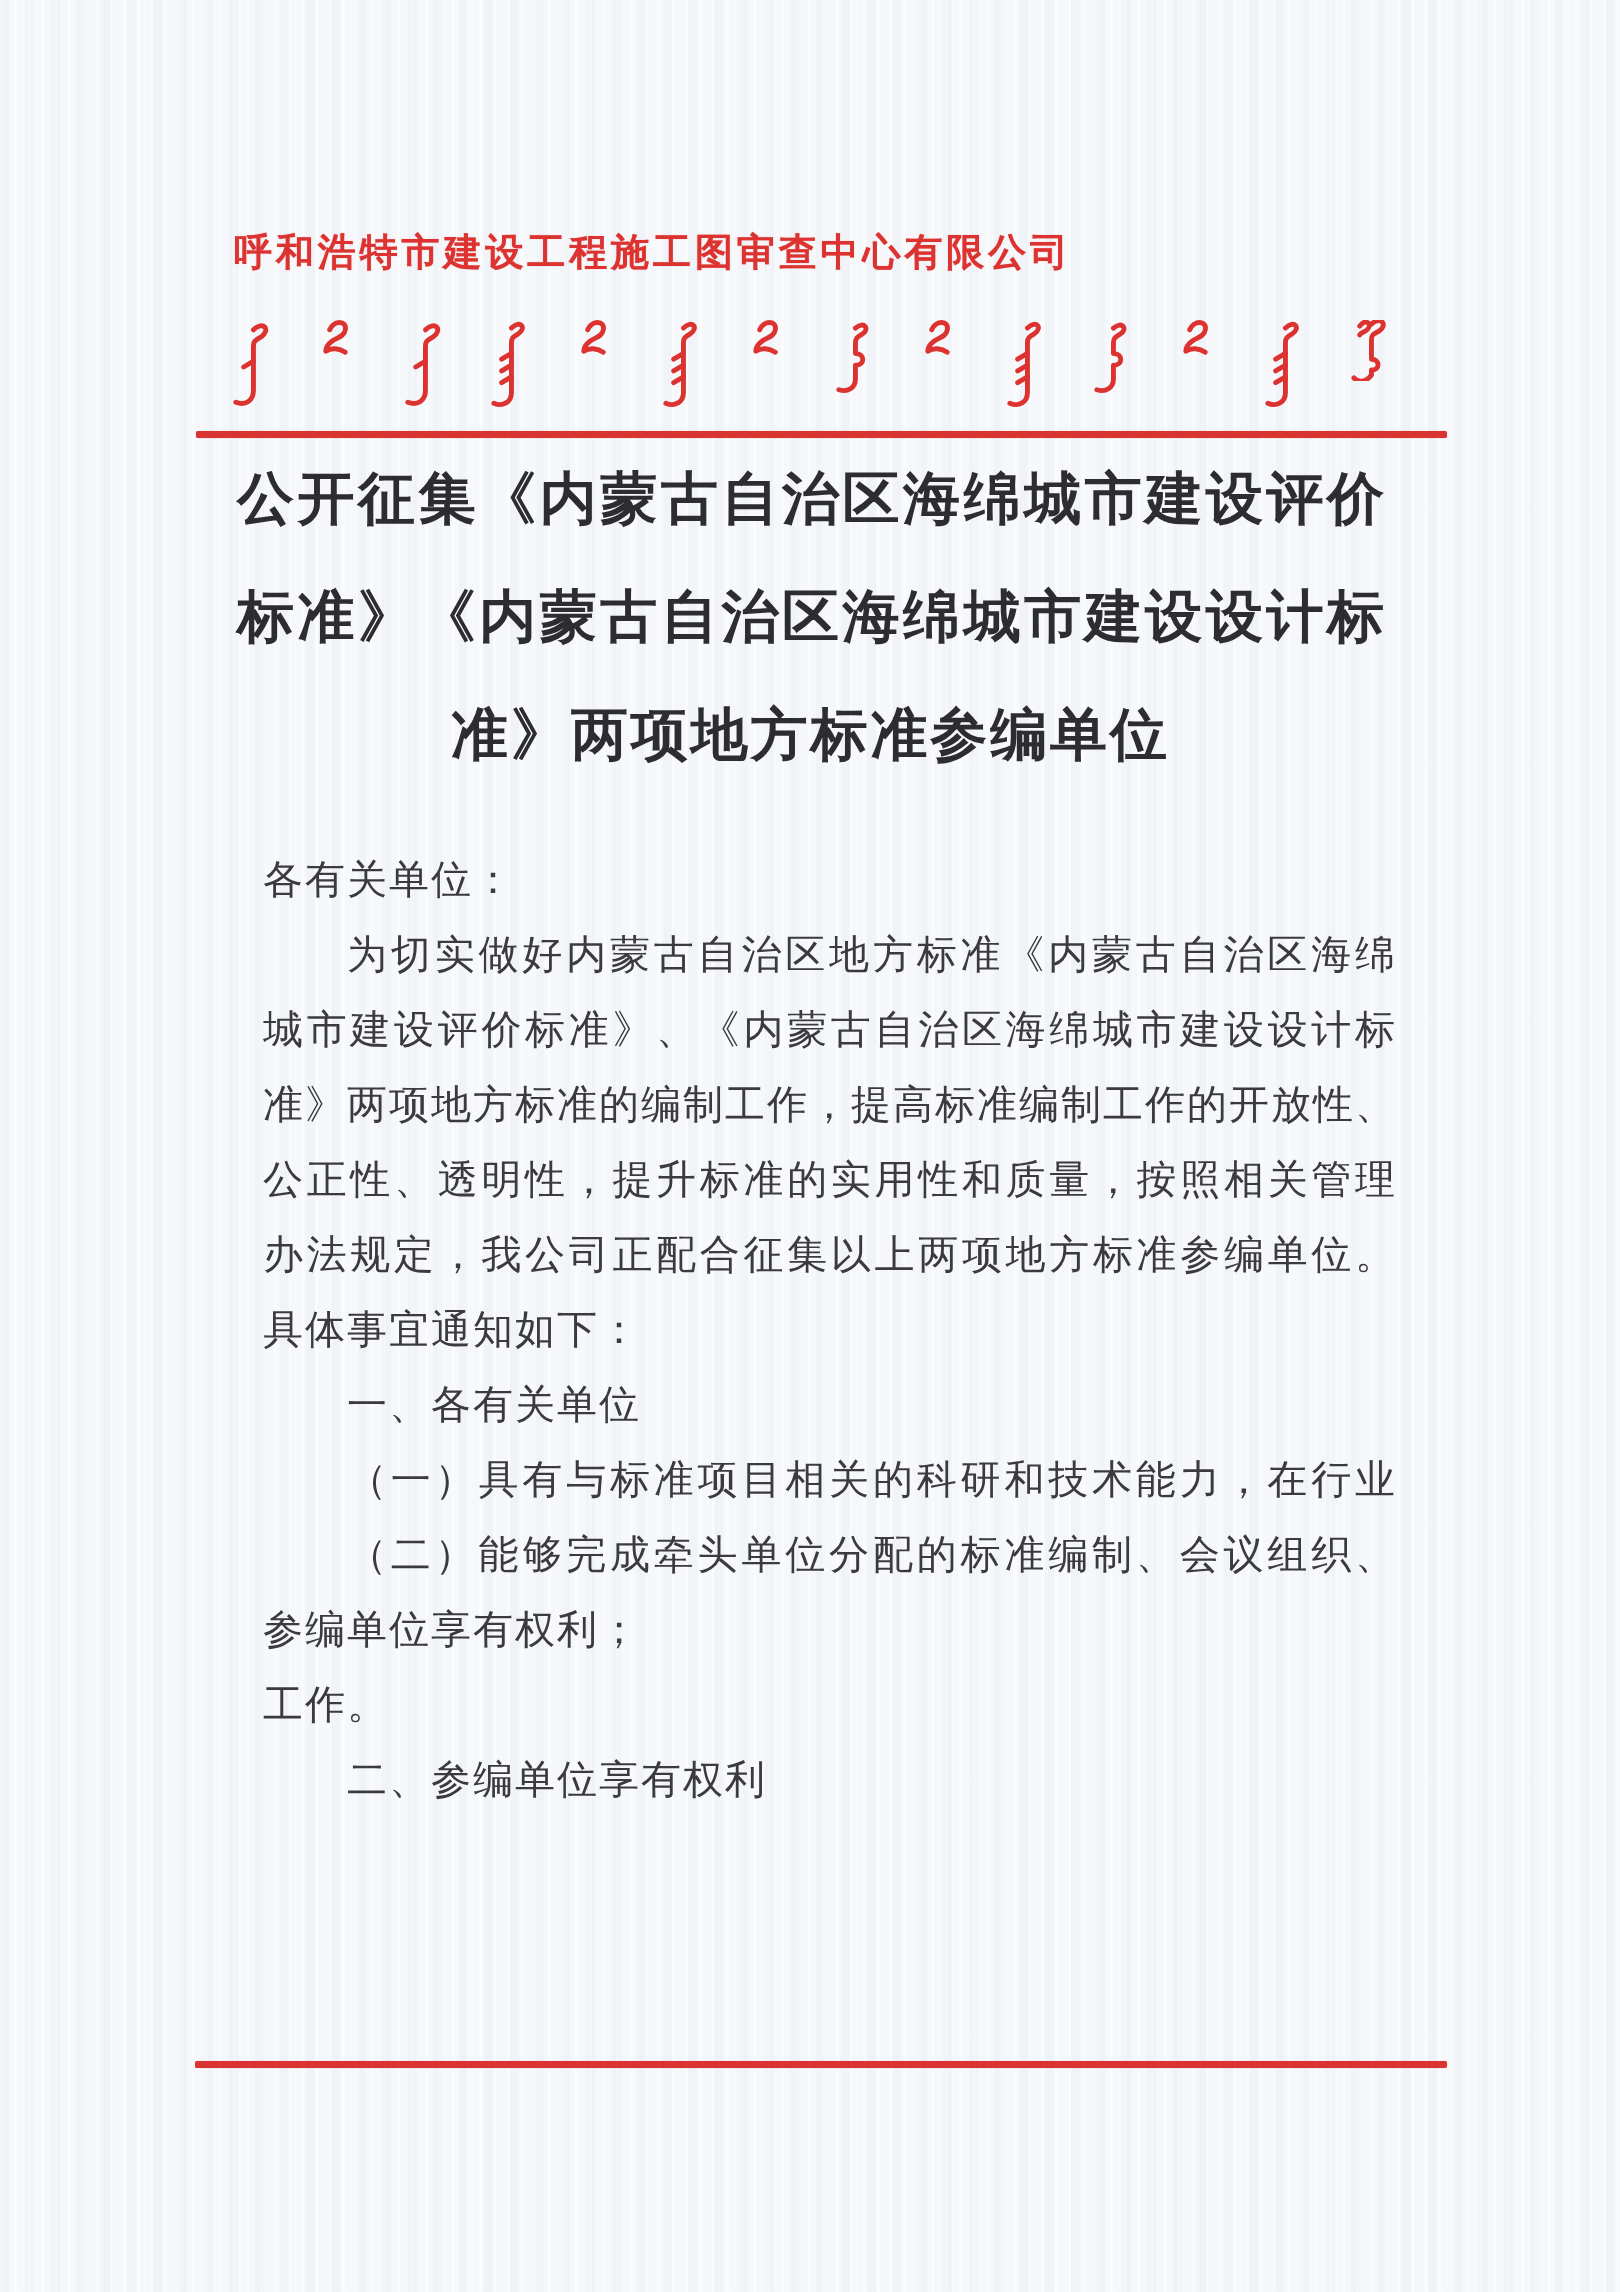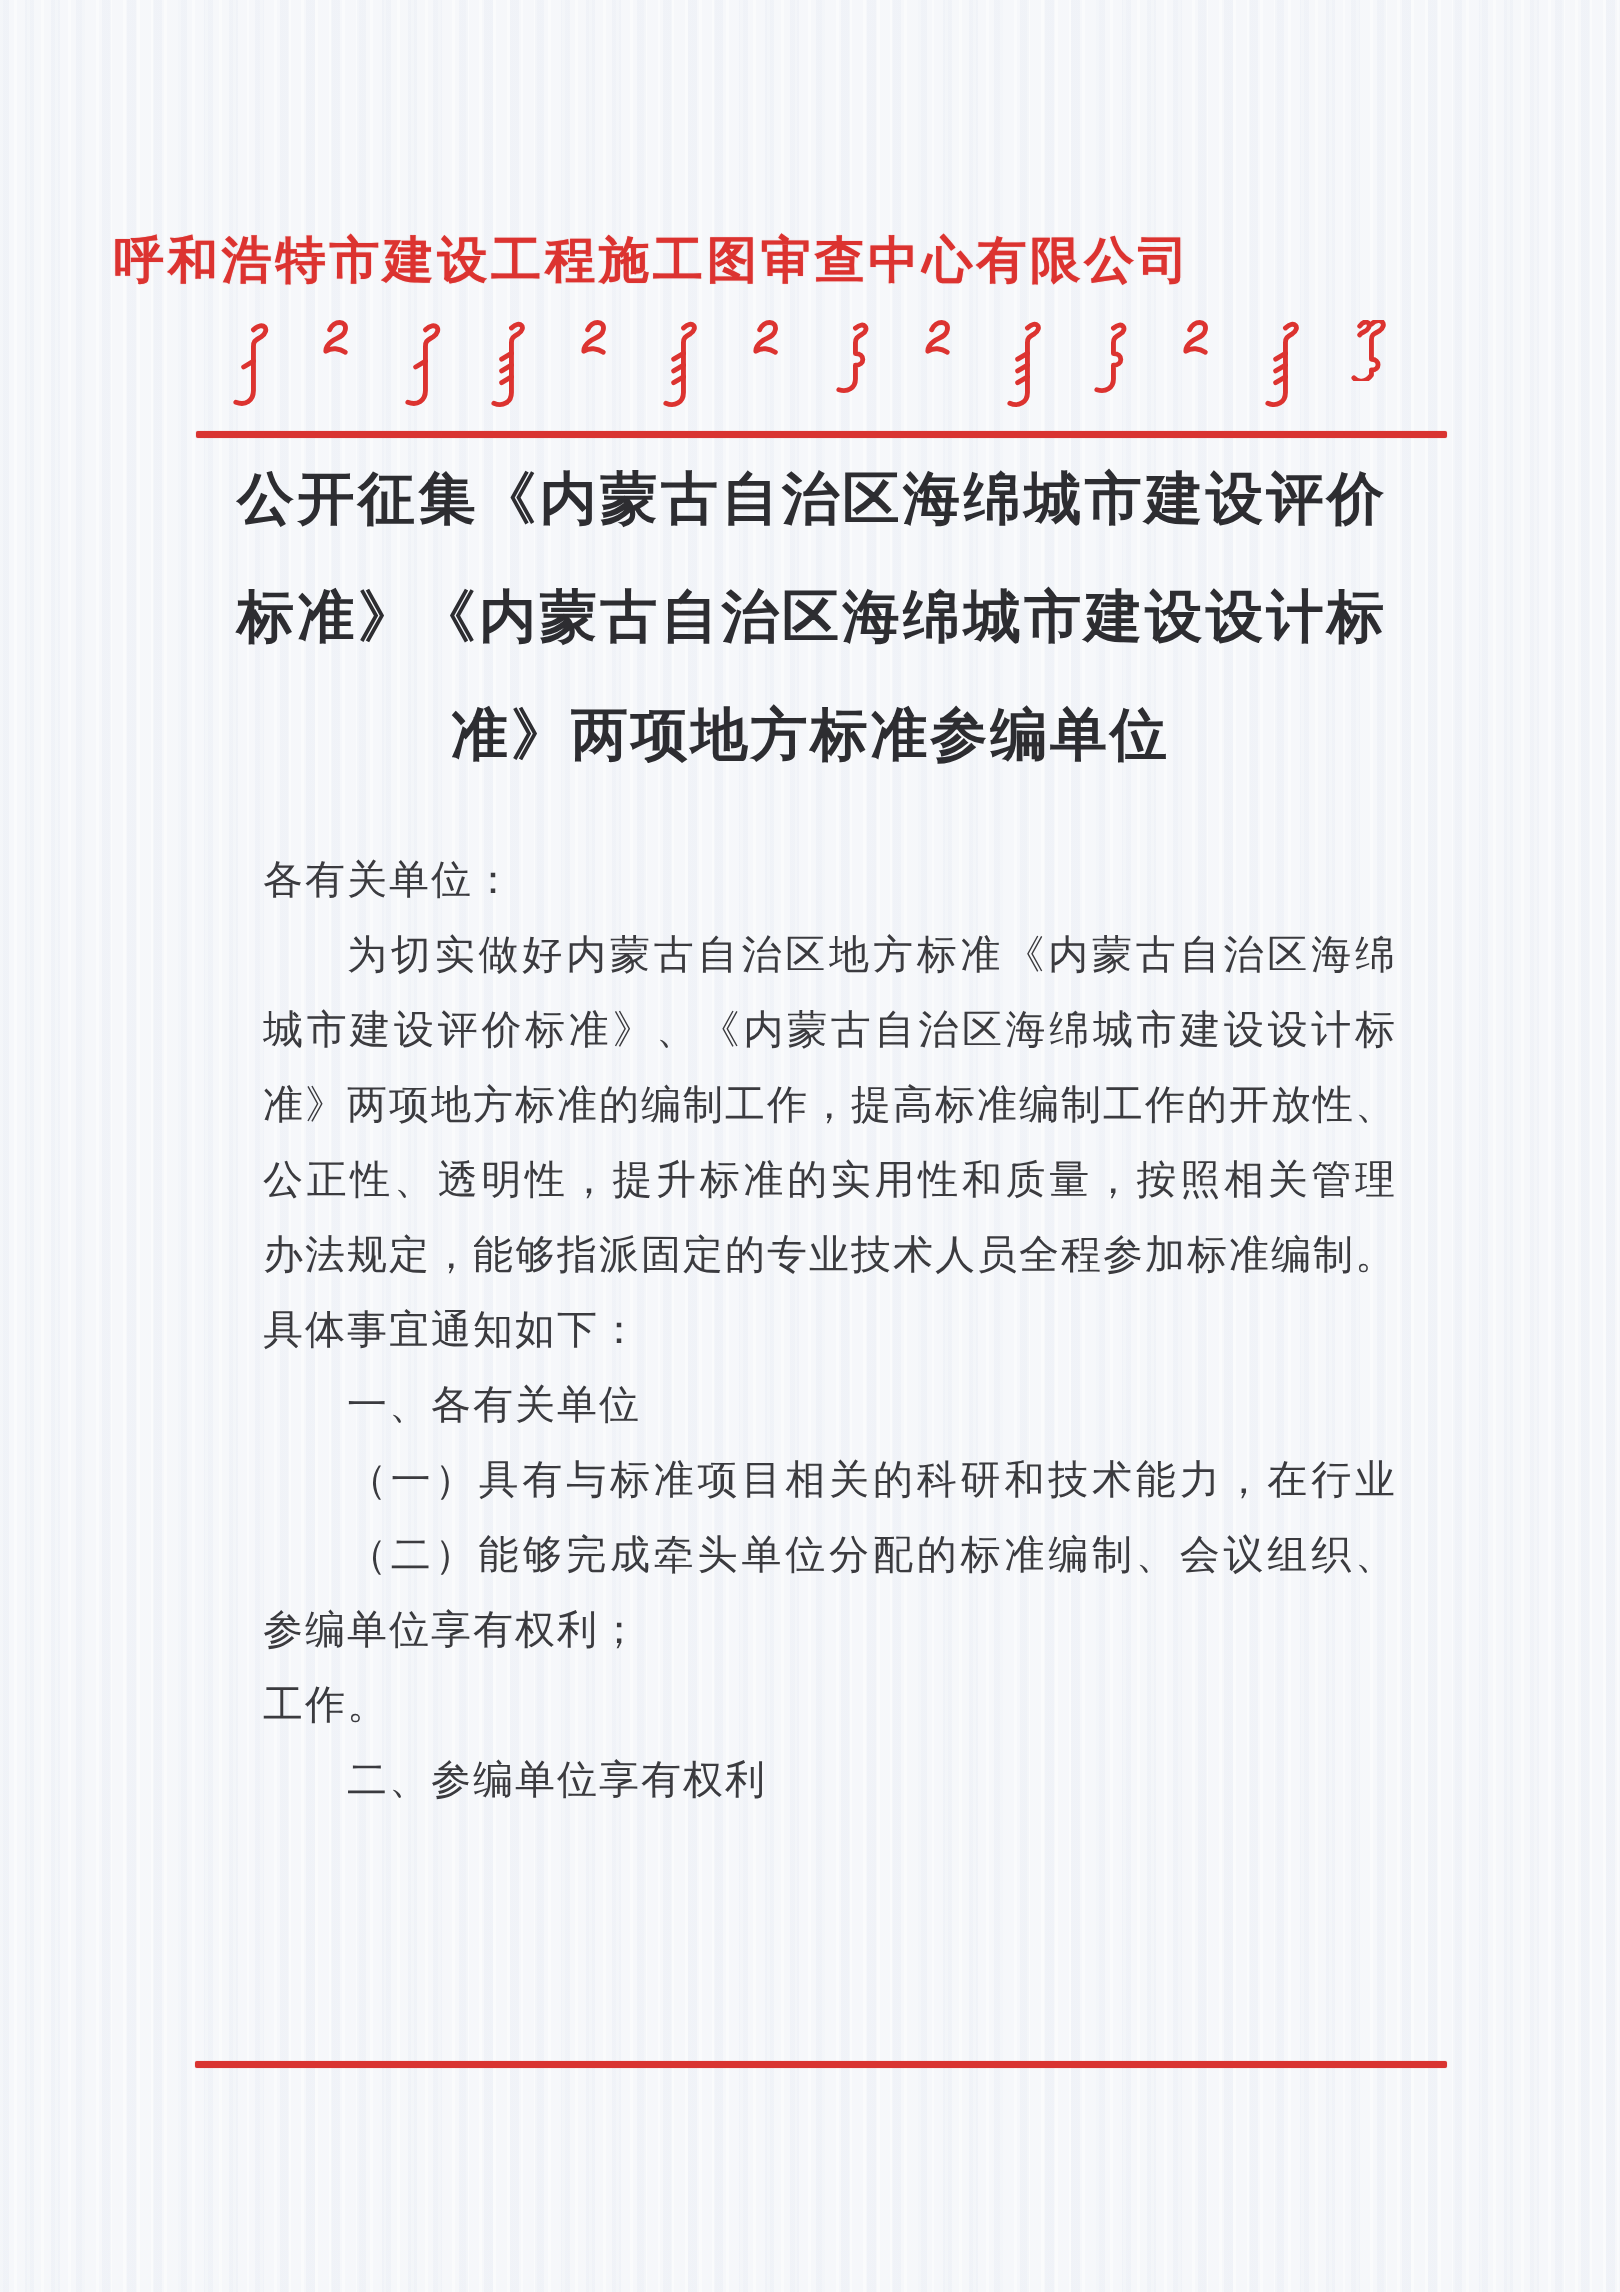--- a/index.html
+++ b/index.html
@@ -11,21 +11,21 @@
   #page{
     position:relative;width:1620px;height:2293px;overflow:hidden;
     background:
       repeating-linear-gradient(90deg, rgba(214,222,236,.18) 0px, rgba(214,222,236,.18) 8.8px, rgba(255,255,255,0) 8.8px, rgba(255,255,255,0) 25.5px),
       repeating-linear-gradient(90deg, rgba(255,255,255,.35) 0px, rgba(255,255,255,.35) 2.9px, rgba(240,243,248,.25) 2.9px, rgba(240,243,248,.25) 13.7px),
       #f8f9fb;
   }
   #company-name{
     position:absolute;top:227px;left:0;width:1306px;
     text-align:center;
-    font-size:50px;font-weight:bold;letter-spacing:3.9px;
+    font-size:38px;font-weight:bold;letter-spacing:3.9px;
     color:#dc3330;
     text-shadow:0 0 1px rgba(220,51,48,.55);
     white-space:nowrap;
   }
   #mongolian-row{
     position:absolute;top:320px;left:0;width:1620px;
     display:flex;justify-content:center;align-items:flex-start;gap:43px;
   }
   #mongolian-row svg{display:block;}
   .rule{
@@ -133,21 +133,21 @@
     <div class="title-line">标准》《内蒙古自治区海绵城市建设设计标</div>
     <div class="title-line center">准》两项地方标准参编单位</div>
   </div>
 
   <div id="notice-body">
       <div class="body-line">各有关单位：</div>
       <div class="body-line j i">为切实做好内蒙古自治区地方标准《内蒙古自治区海绵</div>
       <div class="body-line j">城市建设评价标准》、《内蒙古自治区海绵城市建设设计标</div>
       <div class="body-line j">准》两项地方标准的编制工作，提高标准编制工作的开放性、</div>
       <div class="body-line j">公正性、透明性，提升标准的实用性和质量，按照相关管理</div>
-      <div class="body-line j">办法规定，能够指派固定的专业技术人员全程参加标准编制。</div>
+      <div class="body-line j">办法规定，我公司正配合征集以上两项地方标准参编单位。</div>
       <div class="body-line">具体事宜通知如下：</div>
       <div class="body-line i">一、各有关单位</div>
       <div class="body-line j i">（一）具有与标准项目相关的科研和技术能力，在行业</div>
       <div class="body-line j i">（二）能够完成牵头单位分配的标准编制、会议组织、</div>
       <div class="body-line">参编单位享有权利；</div>
       <div class="body-line">工作。</div>
       <div class="body-line i">二、参编单位享有权利</div>
     </div>
 
   <div id="rule-bottom" class="rule"></div>

